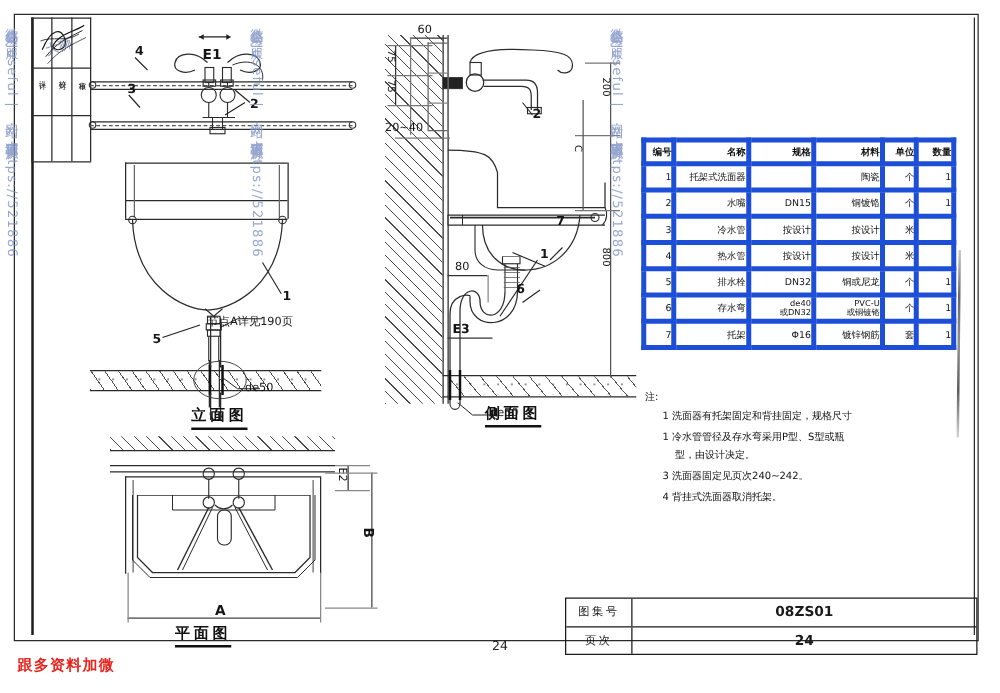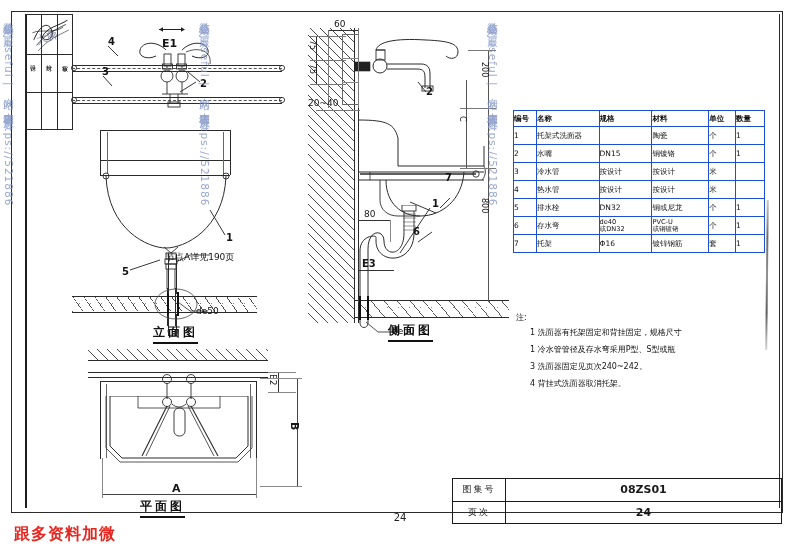--- a/index.html
+++ b/index.html
@@ -46,21 +46,21 @@
      background-image:repeating-linear-gradient(55deg,#4a4a4a 0 0.7px,transparent 0.7px 9px);}
   .hatch-floor2{position:absolute;
      background-image:repeating-linear-gradient(50deg,#555 0 0.7px,transparent 0.7px 10px);}
   .dots{position:absolute;
      background-image:radial-gradient(#444 0.6px,transparent 0.7px);
      background-size:11px 9px;}
 
   
   .ptable{position:absolute;left:513px;top:110px;width:252px;
           border-collapse:collapse;font-size:7.5px;color:#111;}
-  .ptable td,.ptable th{border:1px solid #1d4ed8;text-align:left;
+  .ptable td,.ptable th{border:4px solid #1d4ed8;text-align:right;
           padding:1px 0;height:15px;line-height:1.05;font-weight:normal;}
   .ptable th{font-weight:600;height:13px;}
   .c-no{width:22px;} .c-name{width:62px;} .c-spec{width:52px;}
   .c-mat{width:56px;} .c-unit{width:26px;} .c-qty{width:28px;}
   .two-line{font-size:6.6px;line-height:1.15;}
 
   
   .notes{position:absolute;left:516px;top:312px;width:250px;font-size:8px;color:#111;}
   .notes .nhead{margin-bottom:4px;}
   .notes .nrow{margin:0 0 5px 14px;line-height:1.5;}
@@ -78,21 +78,21 @@
           align-items:center;justify-content:center;font-size:9px;letter-spacing:2px;}
   .tb-val{flex:1;display:flex;align-items:center;justify-content:center;
           font-size:11px;font-weight:700;}
 
   .pagenum{position:absolute;left:0;top:512px;width:800px;text-align:center;
            font-size:10px;color:#222;}
 
   
   .wm-v{position:absolute;writing-mode:vertical-rl;text-orientation:mixed;
         font-size:10.5px;color:#7f93c4;opacity:.82;white-space:nowrap;letter-spacing:1px;}
-  .wm-red{position:absolute;color:#e8251f;font-weight:700;font-size:16px;
+  .wm-red{position:absolute;color:#e8251f;font-weight:700;font-size:12px;
           letter-spacing:1px;}
   .wm-scribble{position:absolute;color:#2a3a6a;opacity:.55;font-size:11px;
                transform:rotate(-18deg);}
 </style>
 </head>
 <body>
 
 <div class="sheet">
 
   <div class="frame-outer"></div>
@@ -476,20 +476,21 @@
         <td>套</td>
         <td>1</td>
       </tr>
     </tbody>
   </table>
 
   <div class="notes">
     <div class="nhead">注:</div>
     <div class="nrow">1 洗面器有托架固定和背挂固定，规格尺寸</div>
     <div class="nrow">1 冷水管管径及存水弯采用P型、S型或瓶</div>
+    <div class="nrow" style="margin-left:24px;margin-top:-3px;">型，由设计决定。</div>
     <div class="nrow">3 洗面器固定见页次240~242。</div>
     <div class="nrow">4 背挂式洗面器取消托架。</div>
   </div>
 
   <div class="titleblock">
     <div class="tb-right">
       <div class="tb-row">
         <div class="tb-key">图集号</div>
         <div class="tb-val">08ZS01</div>
       </div>

